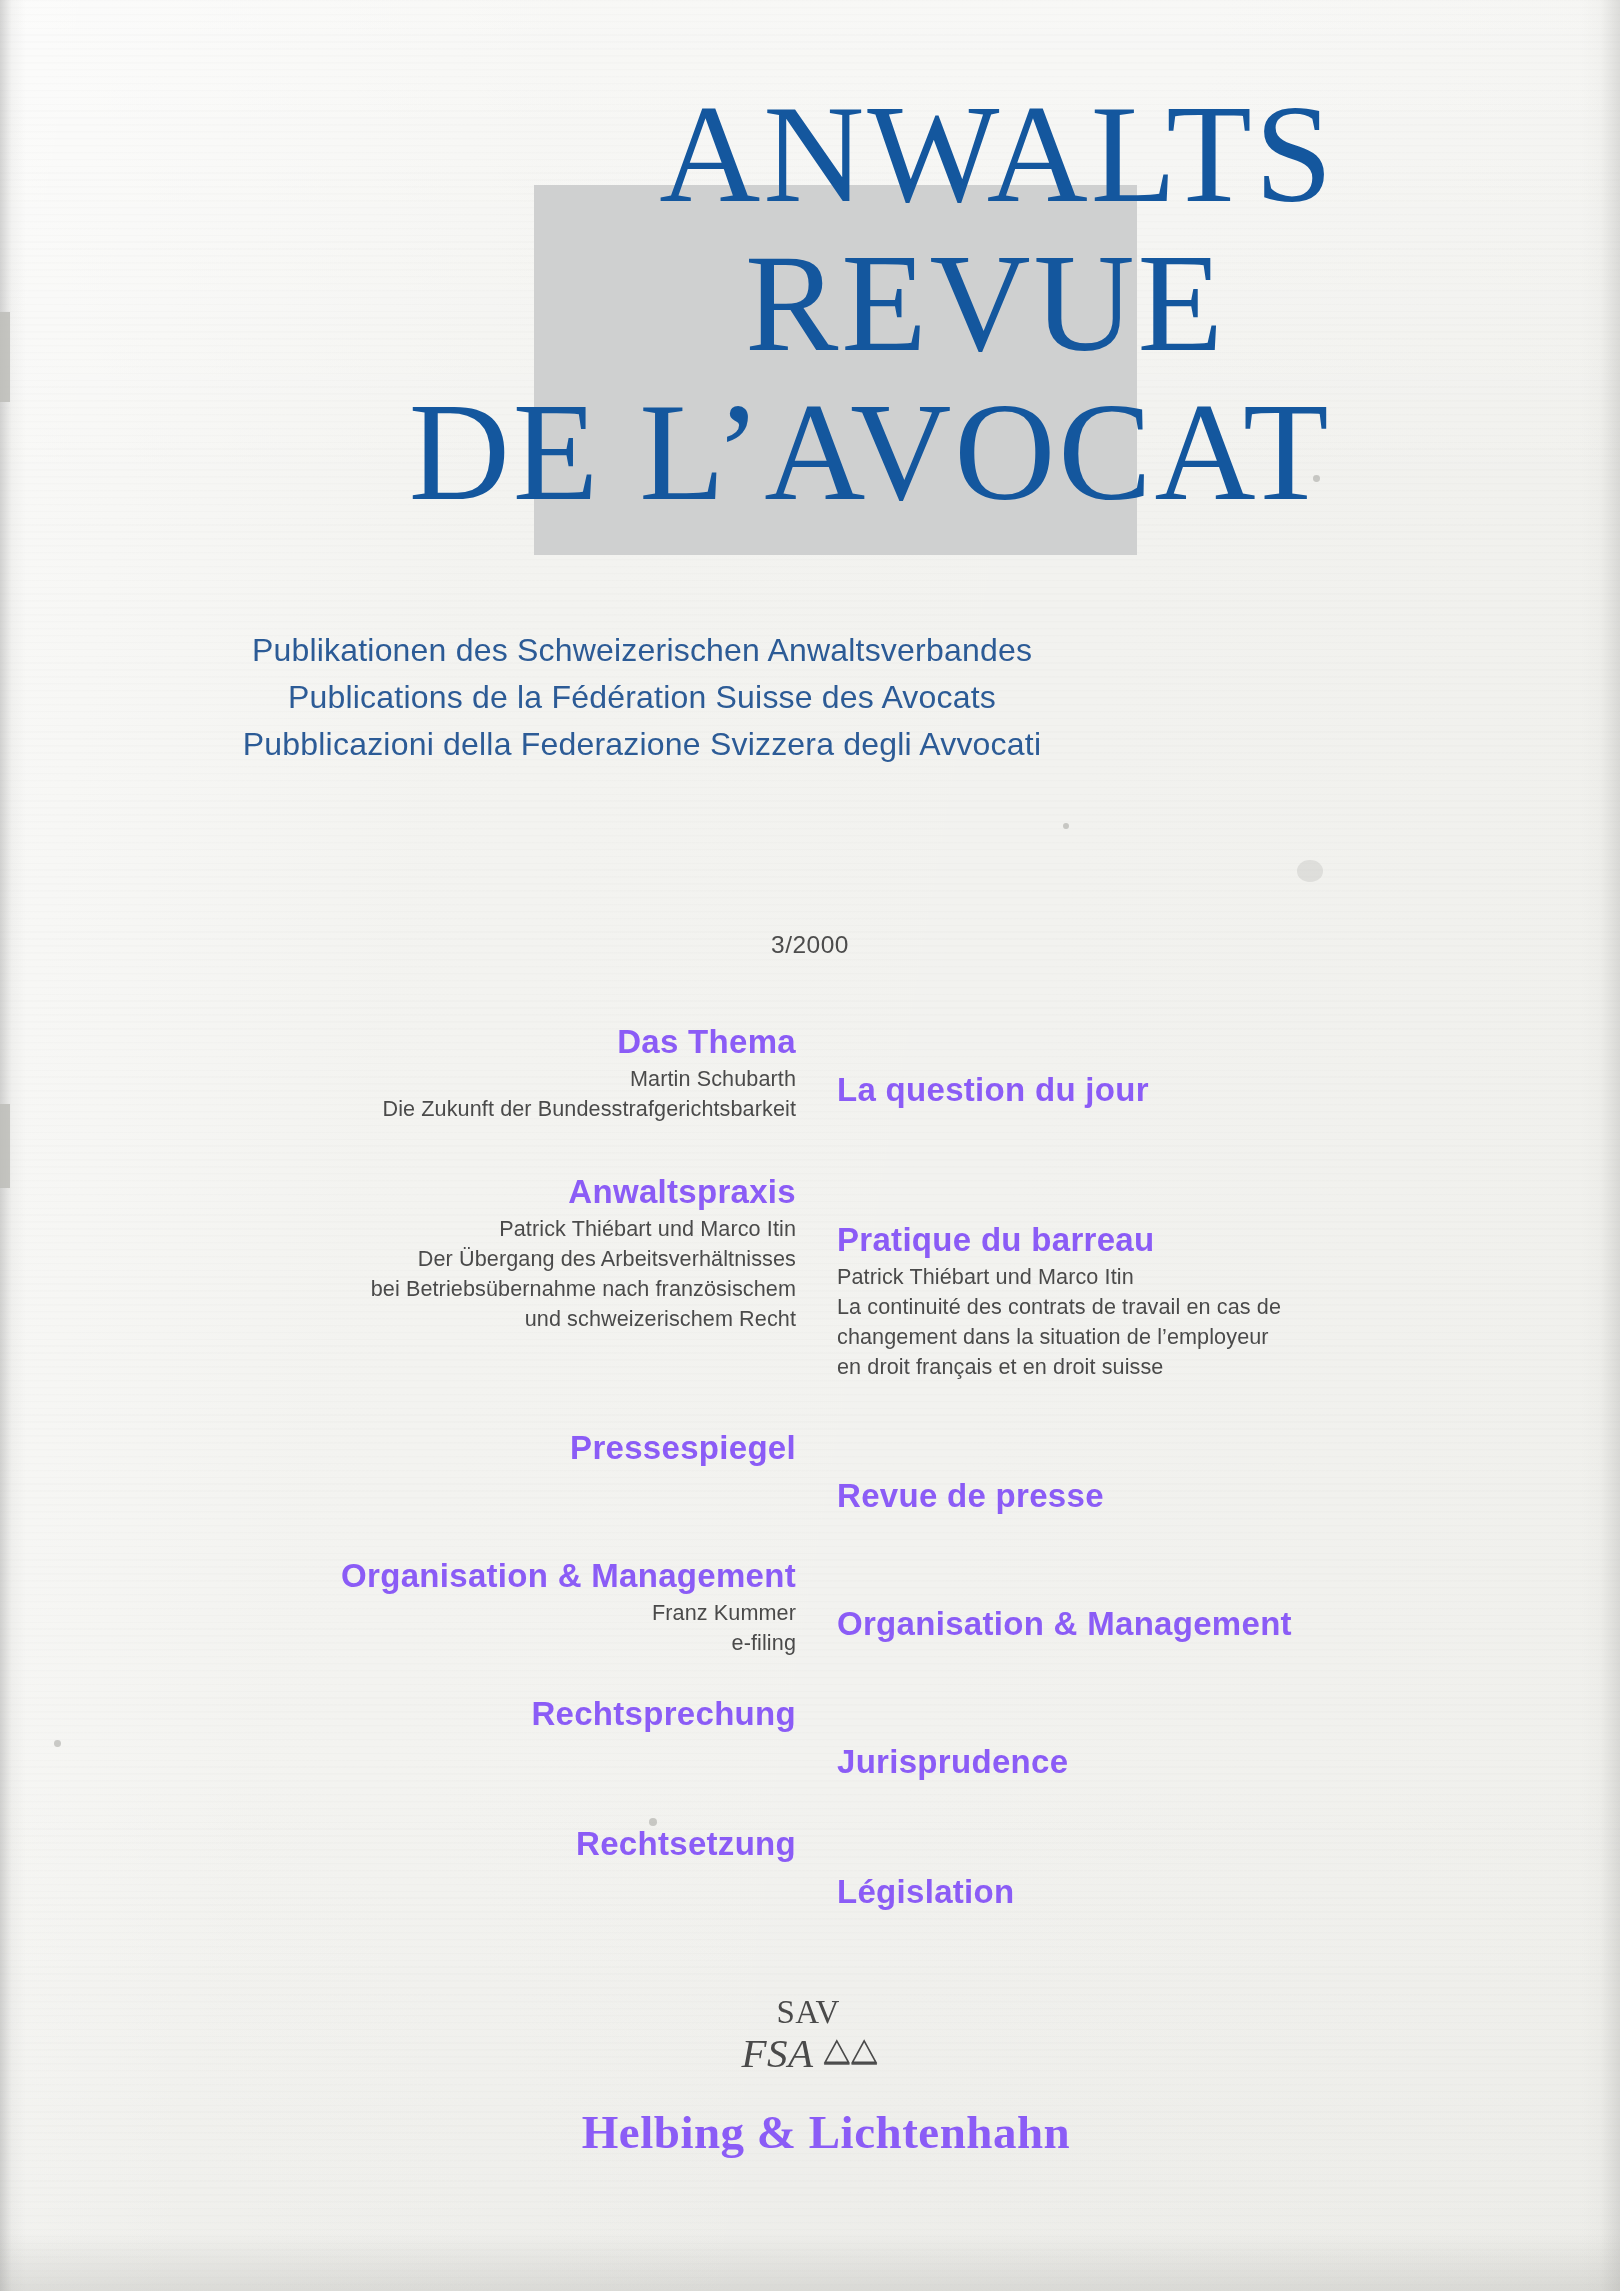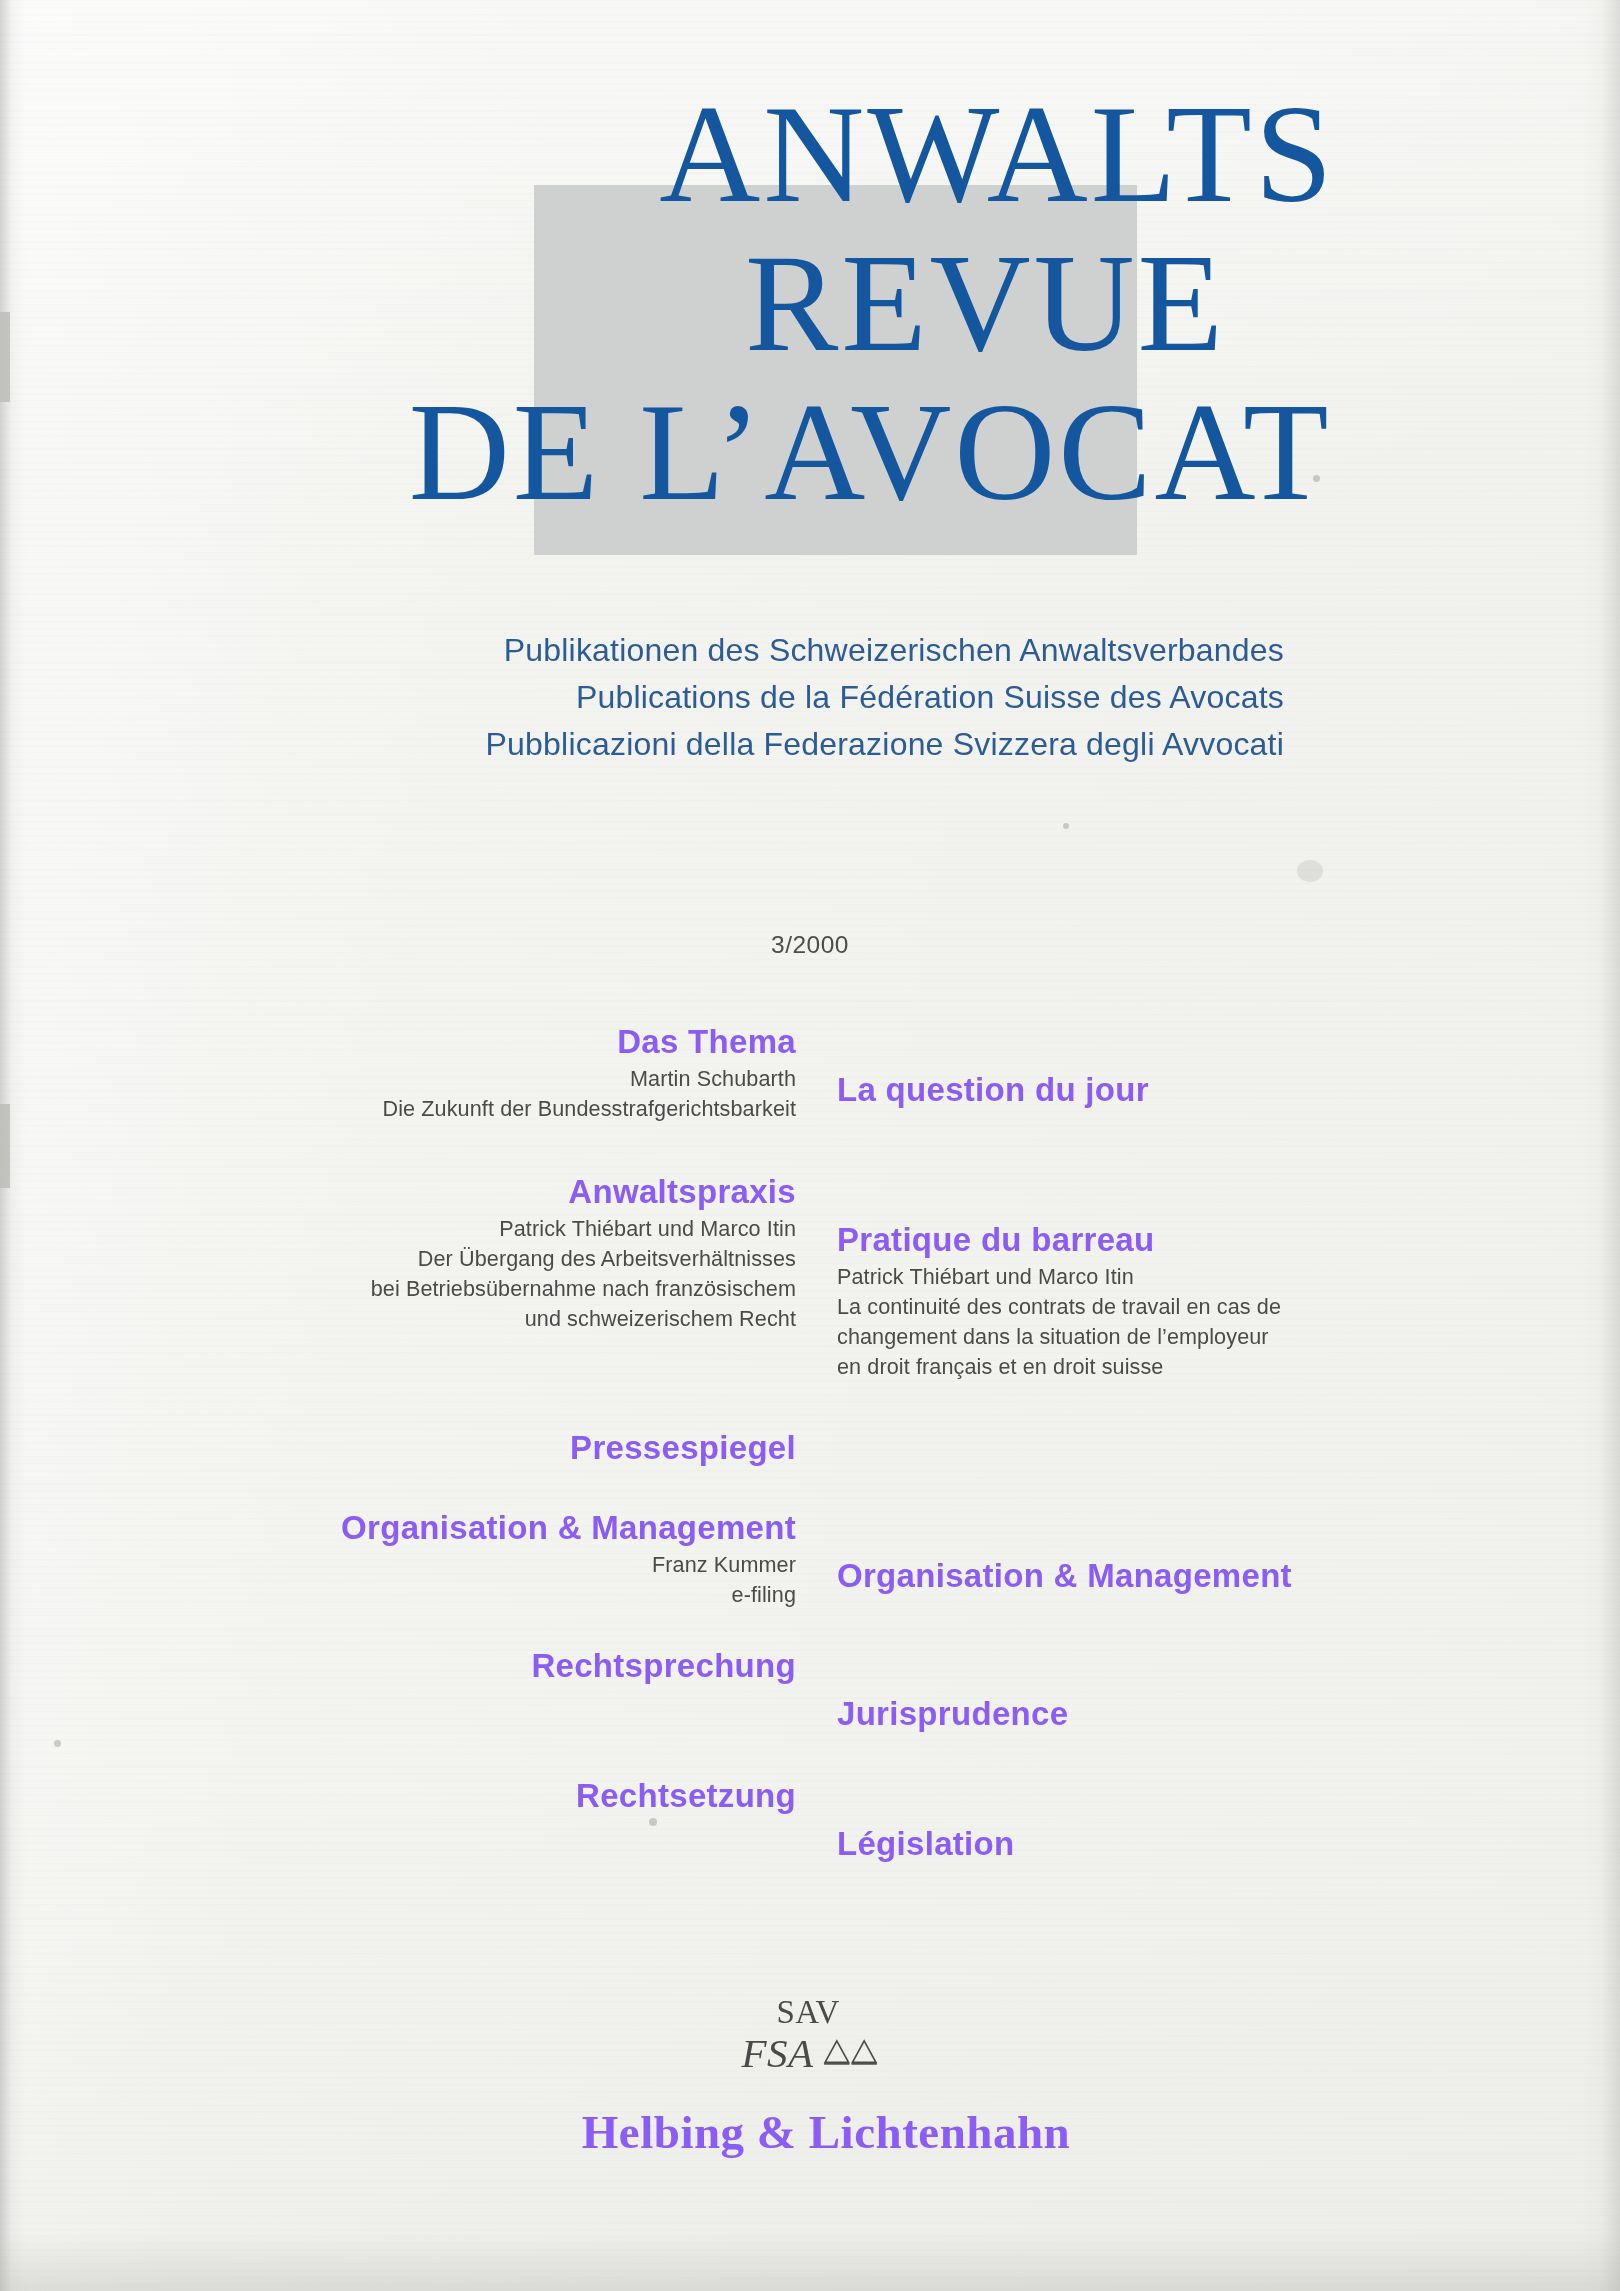--- a/index.html
+++ b/index.html
@@ -102,21 +102,21 @@
   .title-line.l1 { padding-right: 17.6px; }
   .title-line.l2 { padding-right: 127px; }
   .title-line.l3 { padding-right: 21.6px; text-align: right; }
 
   
   .subtitles {
     position: absolute;
     left: 0;
     top: 627px;
     width: 1284px;
-    text-align: right;
+    text-align: center;
     color: #2c5b96;
   }
   .subtitle-line {
     display: block;
     font-size: 32px;
     line-height: 47px;
     letter-spacing: 0.2px;
     white-space: nowrap;
   }
 
@@ -306,20 +306,23 @@
         <span class="sec-sub">La continuité des contrats de travail en cas de</span>
         <span class="sec-sub">changement dans la situation de l’employeur</span>
         <span class="sec-sub">en droit français et en droit suisse</span>
       </div>
     </div>
     <div class="row-gap-2"></div>
 
     <div class="toc-row">
       <div class="toc-left">
         <span class="sec-heading">Pressespiegel</span>
+      </div>
+      <div class="toc-right">
+        <span class="sec-heading">Revue de presse</span>
       </div>
     </div>
     <div class="row-gap-3"></div>
 
     <div class="toc-row">
       <div class="toc-left">
         <span class="sec-heading">Organisation &amp; Management</span>
         <span class="sec-sub">Franz Kummer</span>
         <span class="sec-sub">e-filing</span>
       </div>

